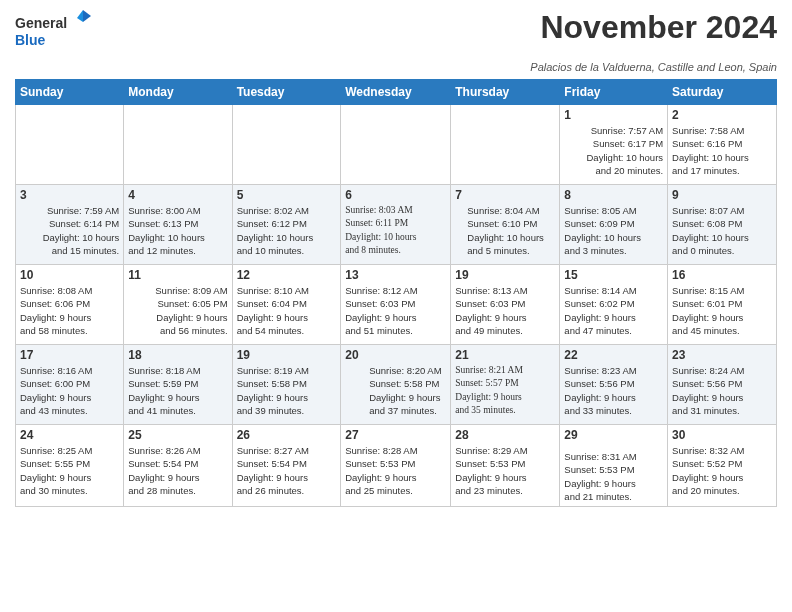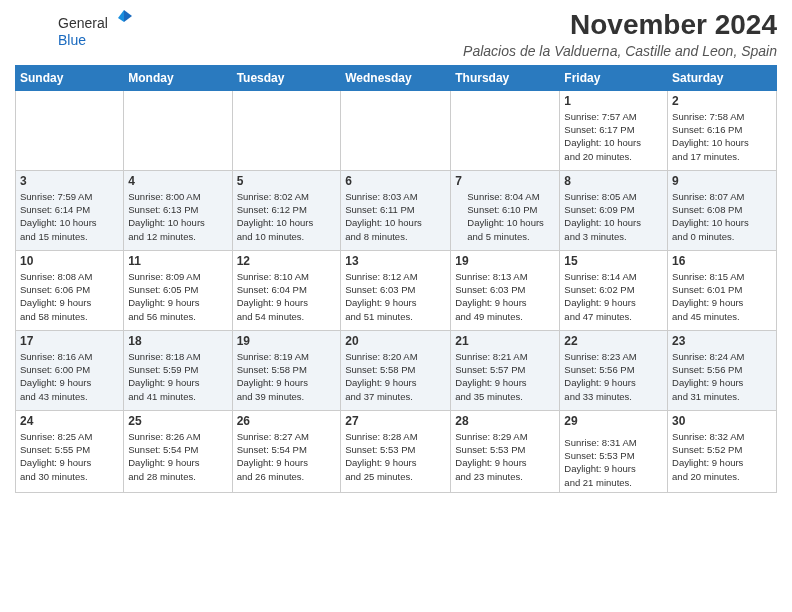--- a/index.html
+++ b/index.html
@@ -11,46 +11,45 @@
       padding: 10px 15px;
     }
     .header {
       display: flex;
       align-items: flex-start;
       justify-content: space-between;
       margin-bottom: 4px;
     }
     .logo-text {
       font-size: 14px;
-      font-weight: normal;
+      font-weight: bold;
       line-height: 1.2;
-      margin-left: 43px;
     }
     .logo-general { color: #333; }
     .logo-blue { color: #1a6abf; }
     .logo-icon {
       width: 20px;
       height: 20px;
       margin-left: 2px;
       margin-top: -2px;
     }
     .title-block {
       text-align: right;
     }
     .month-title {
-      font-size: 28px;
+      font-size: 32px;
       font-weight: bold;
       color: #333;
       line-height: 1.1;
     }
     .subtitle {
-      font-size: 14px;
+      font-size: 11px;
       color: #555;
       font-style: italic;
-      margin-top: 2px;
+      margin-top: 16px;
     }
     .calendar {
       width: 100%;
       border-collapse: collapse;
       margin-top: 6px;
       padding-left: 28px;
     }
     .calendar th {
       background: #2a7abf;
       color: #fff;
@@ -137,58 +136,58 @@
   </thead>
   <tbody id="calendar-body">
   <tr>
         <td class="empty-cell"></td>
         <td class="empty-cell"></td>
         <td class="empty-cell"></td>
         <td class="empty-cell"></td>
         <td class="empty-cell"></td>
         <td>
           <span class="day-number">1</span>
-          <div class="day-info" style="white-space: pre-line;">Sunrise: 7:57 AM
+          <div class="day-info" style="white-space: pre-line; text-align: right;">Sunrise: 7:57 AM
 Sunset: 6:17 PM
 Daylight: 10 hours
 and 20 minutes.</div>
         </td>
         <td>
           <span class="day-number">2</span>
           <div class="day-info" style="white-space: pre-line;">Sunrise: 7:58 AM
 Sunset: 6:16 PM
 Daylight: 10 hours
 and 17 minutes.</div>
         </td>
       </tr>
       <tr>
         <td>
           <span class="day-number">3</span>
-          <div class="day-info" style="white-space: pre-line;">Sunrise: 7:59 AM
+          <div class="day-info" style="white-space: pre-line; text-align: right;">Sunrise: 7:59 AM
 Sunset: 6:14 PM
 Daylight: 10 hours
 and 15 minutes.</div>
         </td>
         <td>
           <span class="day-number">4</span>
           <div class="day-info" style="white-space: pre-line;">Sunrise: 8:00 AM
 Sunset: 6:13 PM
 Daylight: 10 hours
 and 12 minutes.</div>
         </td>
         <td>
           <span class="day-number">5</span>
           <div class="day-info" style="white-space: pre-line;">Sunrise: 8:02 AM
 Sunset: 6:12 PM
 Daylight: 10 hours
 and 10 minutes.</div>
         </td>
         <td>
           <span class="day-number">6</span>
-          <div class="day-info" style="white-space: pre-line;">Sunrise: 8:03 AM
+          <div class="day-info" style="white-space: pre-line; font-family: Liberation Serif, serif;">Sunrise: 8:03 AM
 Sunset: 6:11 PM
 Daylight: 10 hours
 and 8 minutes.</div>
         </td>
         <td>
           <span class="day-number">7</span>
           <div class="day-info" style="white-space: pre-line; margin-left: 12px;">Sunrise: 8:04 AM
 Sunset: 6:10 PM
 Daylight: 10 hours
 and 5 minutes.</div>
@@ -211,21 +210,21 @@
       <tr>
         <td>
           <span class="day-number">10</span>
           <div class="day-info" style="white-space: pre-line;">Sunrise: 8:08 AM
 Sunset: 6:06 PM
 Daylight: 9 hours
 and 58 minutes.</div>
         </td>
         <td>
           <span class="day-number">11</span>
-          <div class="day-info" style="white-space: pre-line;">Sunrise: 8:09 AM
+          <div class="day-info" style="white-space: pre-line; text-align: right;">Sunrise: 8:09 AM
 Sunset: 6:05 PM
 Daylight: 9 hours
 and 56 minutes.</div>
         </td>
         <td>
           <span class="day-number">12</span>
           <div class="day-info" style="white-space: pre-line;">Sunrise: 8:10 AM
 Sunset: 6:04 PM
 Daylight: 9 hours
 and 54 minutes.</div>
@@ -276,28 +275,28 @@
         </td>
         <td>
           <span class="day-number">19</span>
           <div class="day-info" style="white-space: pre-line;">Sunrise: 8:19 AM
 Sunset: 5:58 PM
 Daylight: 9 hours
 and 39 minutes.</div>
         </td>
         <td>
           <span class="day-number">20</span>
-          <div class="day-info" style="white-space: pre-line;">Sunrise: 8:20 AM
+          <div class="day-info" style="white-space: pre-line; margin-left: 24px;">Sunrise: 8:20 AM
 Sunset: 5:58 PM
 Daylight: 9 hours
 and 37 minutes.</div>
         </td>
         <td>
           <span class="day-number">21</span>
-          <div class="day-info" style="white-space: pre-line;">Sunrise: 8:21 AM
+          <div class="day-info" style="white-space: pre-line; font-family: Liberation Serif, serif;">Sunrise: 8:21 AM
 Sunset: 5:57 PM
 Daylight: 9 hours
 and 35 minutes.</div>
         </td>
         <td>
           <span class="day-number">22</span>
           <div class="day-info" style="white-space: pre-line;">Sunrise: 8:23 AM
 Sunset: 5:56 PM
 Daylight: 9 hours
 and 33 minutes.</div>

